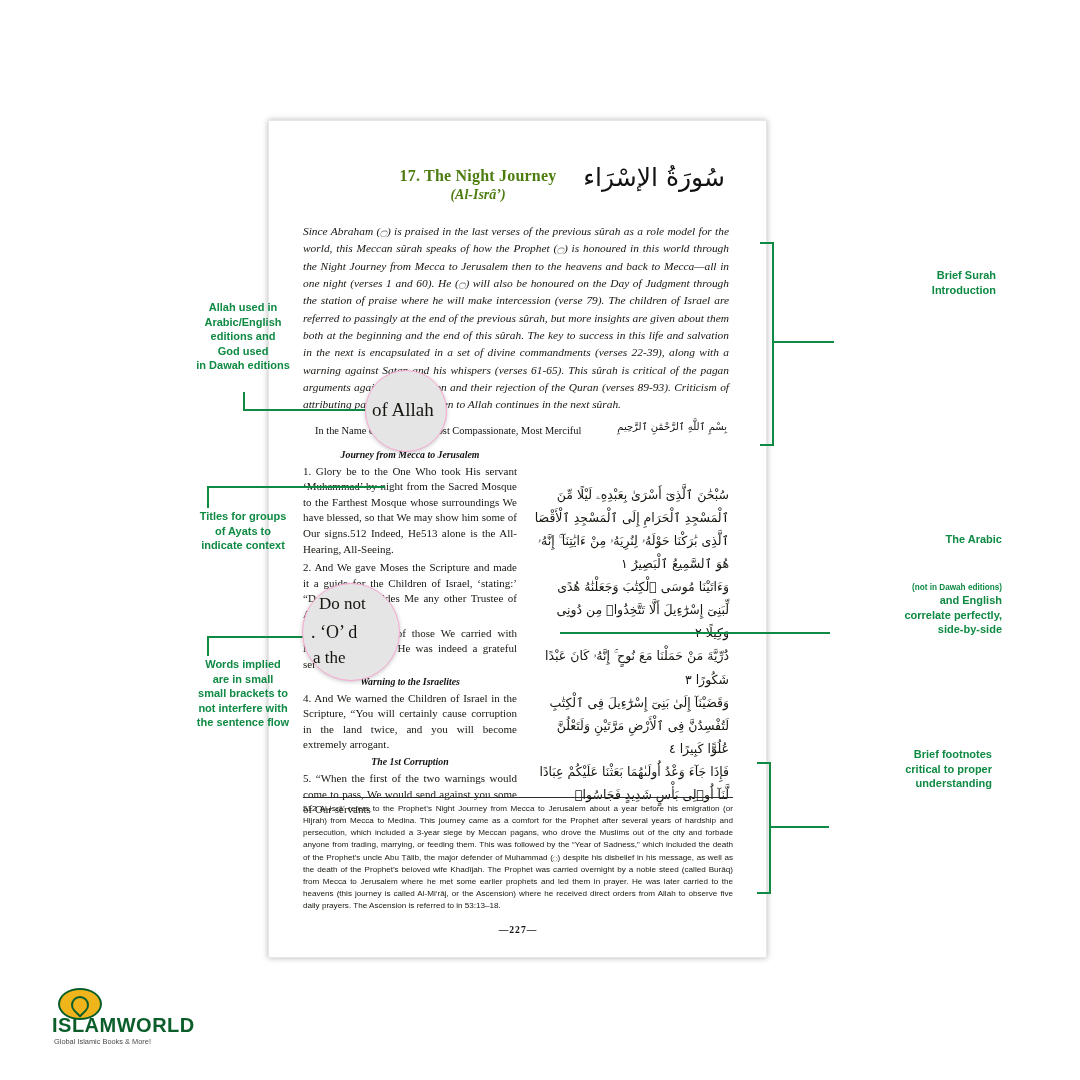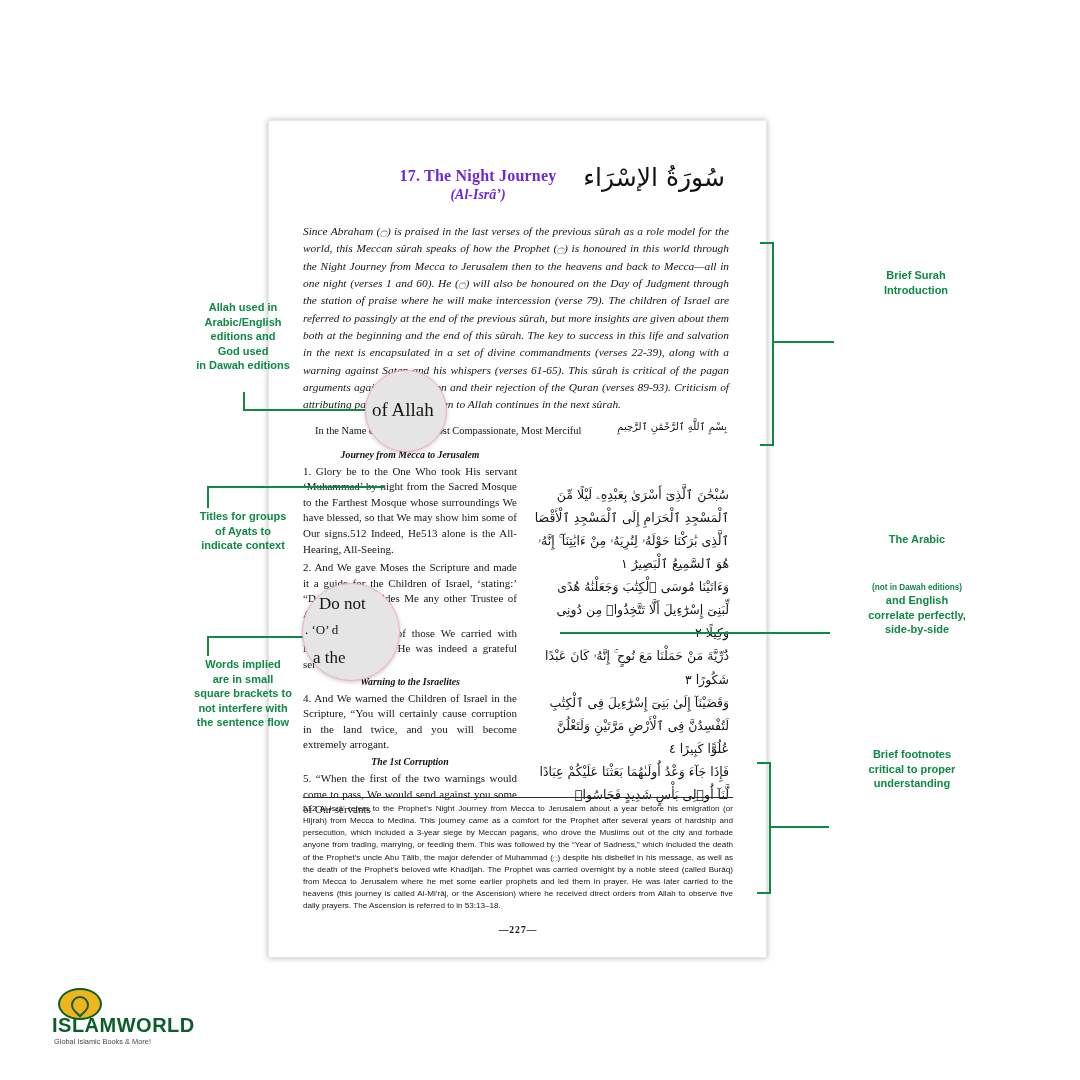--- a/index.html
+++ b/index.html
@@ -41,21 +41,21 @@
     position: relative;
     height: 56px;
   }
   .surah-title {
     position: absolute;
     left: 55px;
     top: 6px;
     width: 240px;
     text-align: center;
     font-family: "Liberation Serif", serif;
-    color: #6d28d9;
+    color: #4d7c0f;
   }
   .surah-title .t1 {
     font-size: 16px;
     font-weight: bold;
     letter-spacing: 0.2px;
   }
   .surah-title .t2 {
     font-size: 14px;
     font-style: italic;
     font-weight: bold;
@@ -178,21 +178,21 @@
   
   .ann {
     position: absolute;
     color: #0f8a43;
     font-weight: bold;
     font-size: 11px;
     line-height: 1.32;
     font-family: "Liberation Sans", sans-serif;
   }
   .ann.center { text-align: center; }
-  .ann.left   { text-align: center; }
+  .ann.left   { text-align: right; }
   .ann .small {
     display: block;
     font-size: 8.2px;
     font-weight: bold;
     margin-top: 36px;
   }
 
   .leader {
     position: absolute;
     background: #0f8a43;
@@ -355,30 +355,30 @@
   <span class="small">(not in Dawah editions)</span>
   <span>and English</span><br>
   <span>correlate perfectly,</span><br>
   <span>side-by-side</span>
 </div>
 <div class="leader" style="left:560px; top:632px; width:270px; height:2px;"></div>
 
 <div class="ann center" style="left:140px; top:657px; width:206px;">
   <span>Words implied</span><br>
   <span>are in small</span><br>
-  <span>square brackets to</span><br>
+  <span>small brackets to</span><br>
   <span>not interfere with</span><br>
   <span>the sentence flow</span>
 </div>
 <div class="leader" style="left:207px; top:636px; width:110px; height:2px;"></div>
 <div class="leader" style="left:207px; top:636px; width:2px; height:20px;"></div>
 
 <div class="mag" style="left:302px; top:583px; width:96px; height:96px;">
   <div class="mag-txt" style="left:16px; top:10px; font-size:17px;">Do not</div>
-  <div class="mag-txt" style="left:2px; top:38px; font-size:13px;">. ‘O’ d</div>
+  <div class="mag-txt" style="left:8px; top:38px; font-size:18px;">. ‘O’ d</div>
   <div class="mag-txt" style="left:10px; top:64px; font-size:17px;">a the</div>
 </div>
 
 <div class="ann left" style="left:832px; top:747px; width:160px;">
   <span>Brief footnotes</span><br>
   <span>critical to proper</span><br>
   <span>understanding</span>
 </div>
 <div class="bracket right-side" style="left:757px; top:762px; width:12px; height:128px;"></div>
 <div class="leader" style="left:769px; top:826px; width:60px; height:2px;"></div>

